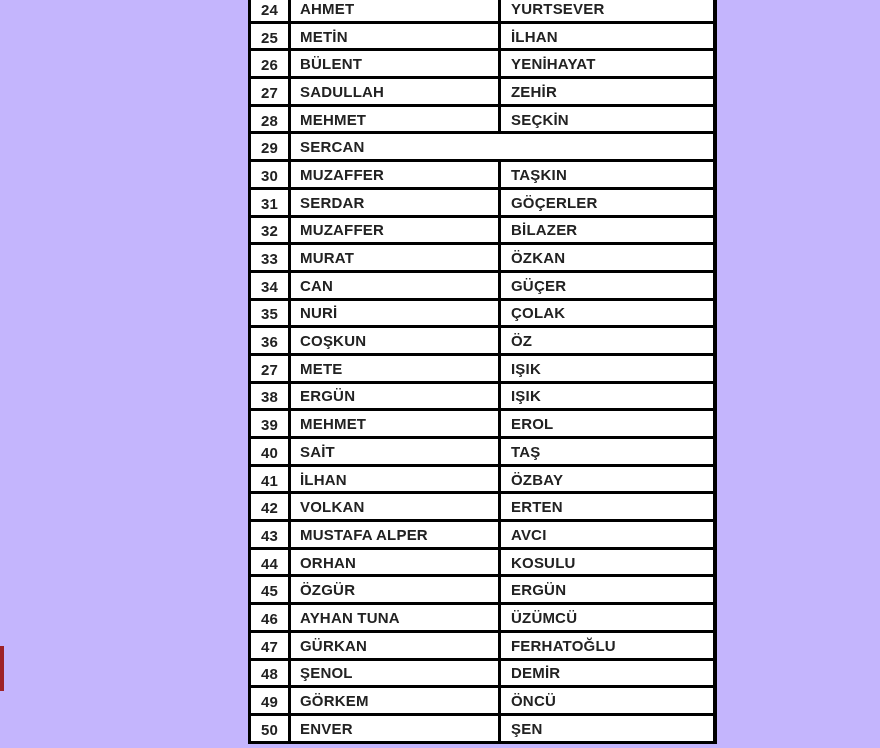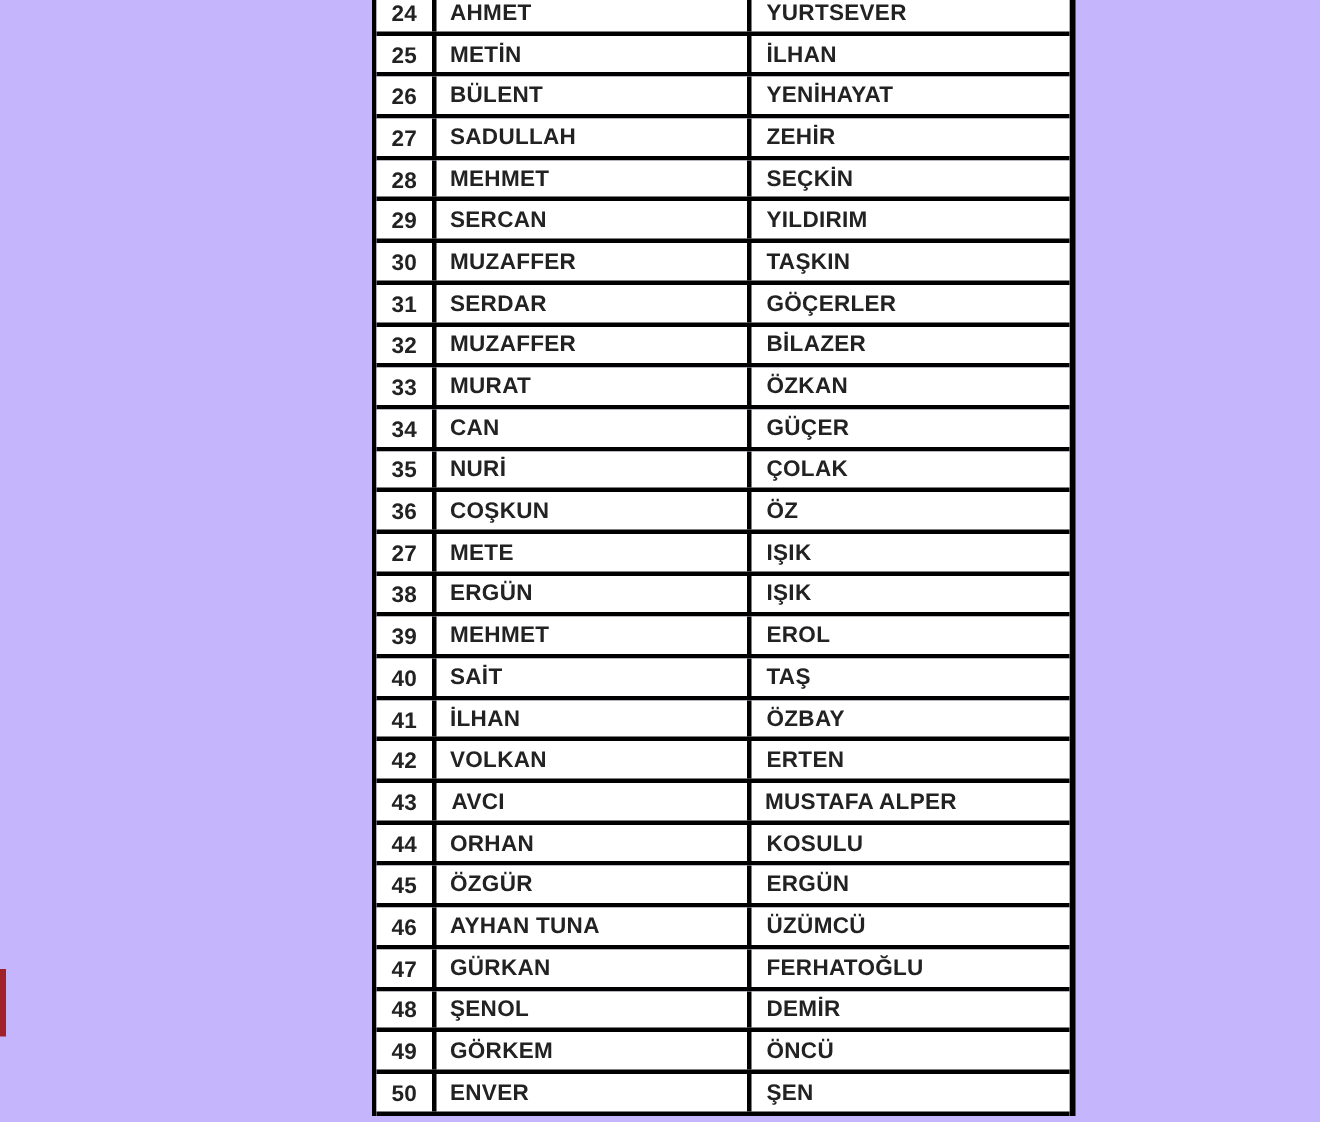--- a/index.html
+++ b/index.html
@@ -101,21 +101,20 @@
 
     <div class="row">
       <div class="cell num">28</div>
       <div class="cell first">MEHMET</div>
       <div class="cell last">SEÇKİN</div>
     </div>
 
     <div class="row">
       <div class="cell num">29</div>
       <div class="cell first">SERCAN</div>
-      <div class="cell last">YILDIRIM</div>
     </div>
 
     <div class="row">
       <div class="cell num">30</div>
       <div class="cell first">MUZAFFER</div>
       <div class="cell last">TAŞKIN</div>
     </div>
 
     <div class="row">
       <div class="cell num">31</div>
@@ -184,22 +183,22 @@
     </div>
 
     <div class="row">
       <div class="cell num">42</div>
       <div class="cell first">VOLKAN</div>
       <div class="cell last">ERTEN</div>
     </div>
 
     <div class="row">
       <div class="cell num">43</div>
+      <div class="cell first">MUSTAFA ALPER</div>
       <div class="cell last">AVCI</div>
-      <div class="cell first">MUSTAFA ALPER</div>
     </div>
 
     <div class="row">
       <div class="cell num">44</div>
       <div class="cell first">ORHAN</div>
       <div class="cell last">KOSULU</div>
     </div>
 
     <div class="row">
       <div class="cell num">45</div>

